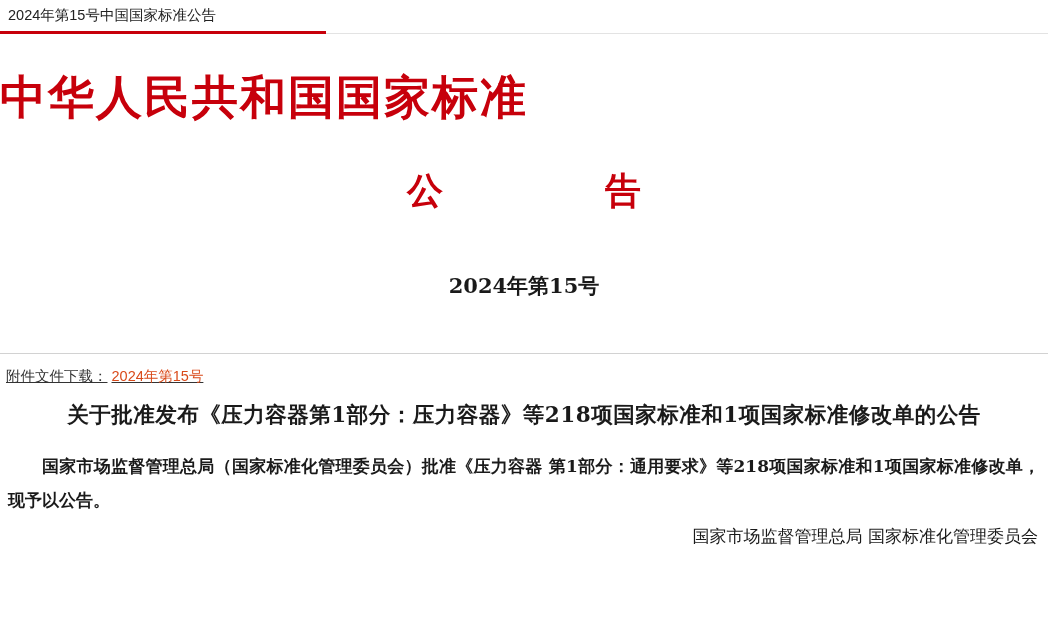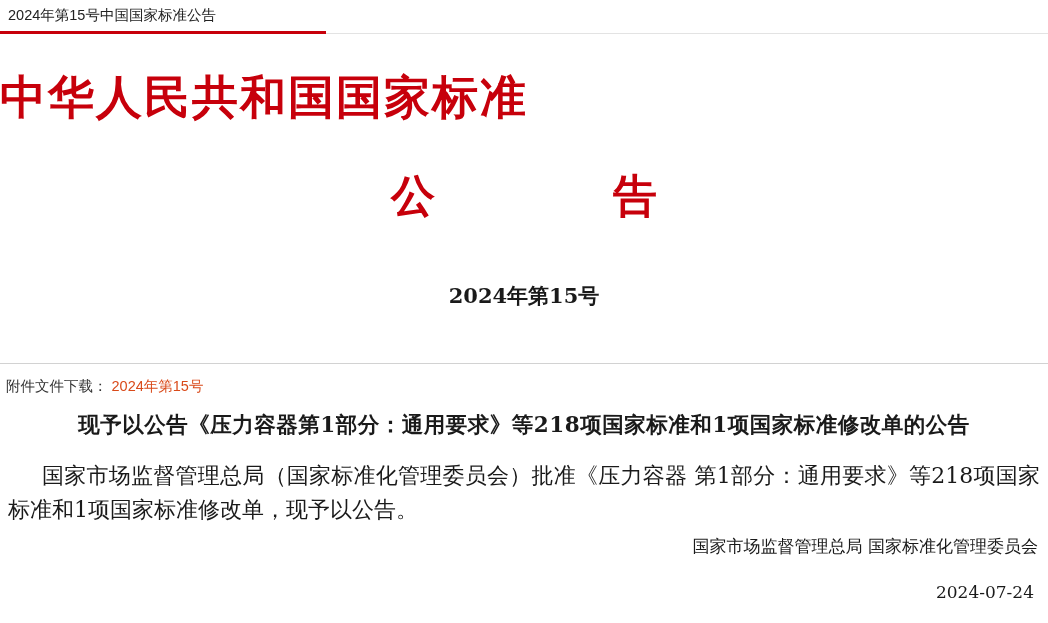--- a/index.html
+++ b/index.html
@@ -55,21 +55,21 @@
     font-size: 46px;
     letter-spacing: 2px;
     line-height: 1.2;
   }
   .doc-subtitle {
     margin-top: 42px;
     text-align: center;
     color: #c7000b;
     font-family: "DejaVu Serif", serif;
     font-weight: bold;
-    font-size: 44px;
+    font-size: 36px;
     letter-spacing: 30px;
     text-indent: 30px;
   }
   .doc-number {
     margin-top: 56px;
     text-align: center;
     color: #1a1a1a;
     font-family: "DejaVu Serif", serif;
     font-weight: bold;
     font-size: 21px;
@@ -84,20 +84,21 @@
   }
 
   
   .attachment-row {
     margin-top: 12px;
     padding-left: 6px;
     font-size: 14.5px;
     line-height: 20px;
     color: #333333;
     white-space: nowrap;
+    text-decoration: underline;
   }
   .attachment-label {
     color: #333333;
   }
   .attachment-link {
     color: #d94a1a;
     text-decoration: none;
     cursor: pointer;
     margin-left: 4px;
   }
@@ -112,25 +113,26 @@
     font-family: "DejaVu Serif", serif;
     font-weight: bold;
     font-size: 21.5px;
     color: #1a1a1a;
     letter-spacing: 0.5px;
     white-space: nowrap;
   }
   .article-body {
     margin-top: 20px;
     font-family: "DejaVu Serif", serif;
-    font-size: 22px;
+    font-size: 17px;
     line-height: 34px;
     color: #1a1a1a;
     text-indent: 34px;
     text-align: justify;
+    font-weight: bold;
   }
   .signature {
     margin-top: 8px;
     text-align: right;
     font-family: "DejaVu Serif", serif;
     font-size: 17px;
     color: #1a1a1a;
     padding-right: 2px;
   }
   .sign-date {
@@ -158,19 +160,18 @@
 
   <div class="doc-number">2024年第15号</div>
 
   <div class="divider"></div>
 
   <div class="attachment-row">
     <span class="attachment-label">附件文件下载：</span><a class="attachment-link" href="#">2024年第15号</a>
   </div>
 
   <div class="article">
-    <div class="article-heading">现予以公告《压力容器第1部分：通用要求》等218项国家标准和1项国家标准修改单的公告</div>
+    <div class="article-heading">关于批准发布《压力容器第1部分：压力容器》等218项国家标准和1项国家标准修改单的公告</div>
     <div class="article-body">国家市场监督管理总局（国家标准化管理委员会）批准《压力容器 第1部分：通用要求》等218项国家标准和1项国家标准修改单，现予以公告。</div>
     <div class="signature">国家市场监督管理总局 国家标准化管理委员会</div>
-    <div class="sign-date">2024-07-24</div>
   </div>
 
 </div>
 
 </body></html>

